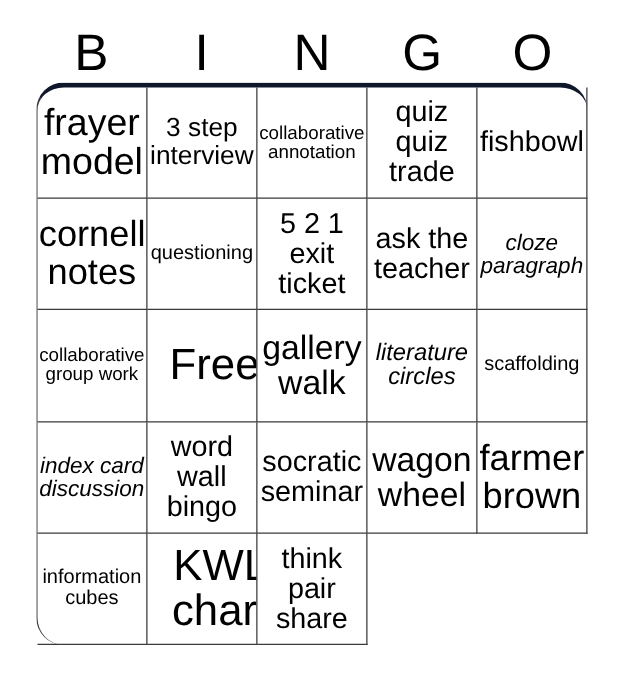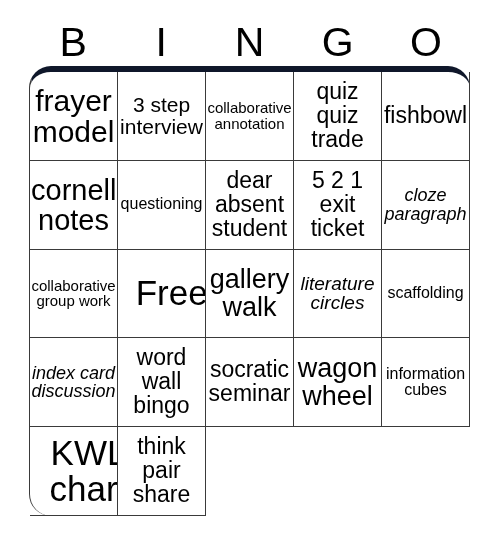--- a/index.html
+++ b/index.html
@@ -40,21 +40,21 @@
     color: #000;
     letter-spacing: 0;
   }
   
   #grid {
     position: absolute;
     left: 29px;
     top: 66px;
     width: 441px;
     height: 450px;
-    border-top: 6px solid #0f172a;
+    border-top: 4px solid #0f172a;
     border-left: 1px solid #3a3a3a;
     box-sizing: border-box;
     display: grid;
     grid-template-columns: repeat(5, 1fr);
     grid-template-rows: repeat(5, 1fr);
     border-radius: 22px;
   }
   .cell {
     border-right: 1px solid #3a3a3a;
     border-bottom: 1px solid #3a3a3a;
@@ -119,29 +119,28 @@
     </div>
 
     <div class="cell">
       <span class="cell-text fs-xl" style="font-size: 29px;">cornell
 notes</span>
     </div>
     <div class="cell">
       <span class="cell-text fs-xs">questioning</span>
     </div>
     <div class="cell">
-      <span class="cell-text fs-m">dear
-absent
-student</span>
-    </div>
-    <div class="cell">
       <span class="cell-text fs-m">5 2 1
 exit
 ticket</span>
     </div>
+    <div class="cell">
+      <span class="cell-text fs-m">ask the
+teacher</span>
+    </div>
 
     <div class="cell">
       <span class="cell-text fs-s" style="font-size: 18px;">cloze
 paragraph</span>
     </div>
     <div class="cell">
       <span class="cell-text fs-xs" style="font-size: 15px;">collaborative
 group work</span>
     </div>
     <div class="cell">
@@ -171,20 +170,24 @@
     <div class="cell">
       <span class="cell-text fs-m">socratic
 seminar</span>
     </div>
     <div class="cell">
       <span class="cell-text fs-l">wagon
 wheel</span>
     </div>
 
     <div class="cell">
+      <span class="cell-text fs-xl" style="font-size: 29px;">farmer
+brown</span>
+    </div>
+    <div class="cell">
       <span class="cell-text fs-xs">information
 cubes</span>
     </div>
     <div class="cell">
       <span class="cell-text fs-xxl">KWL
 chart</span>
     </div>
     <div class="cell">
       <span class="cell-text fs-m">think
 pair

